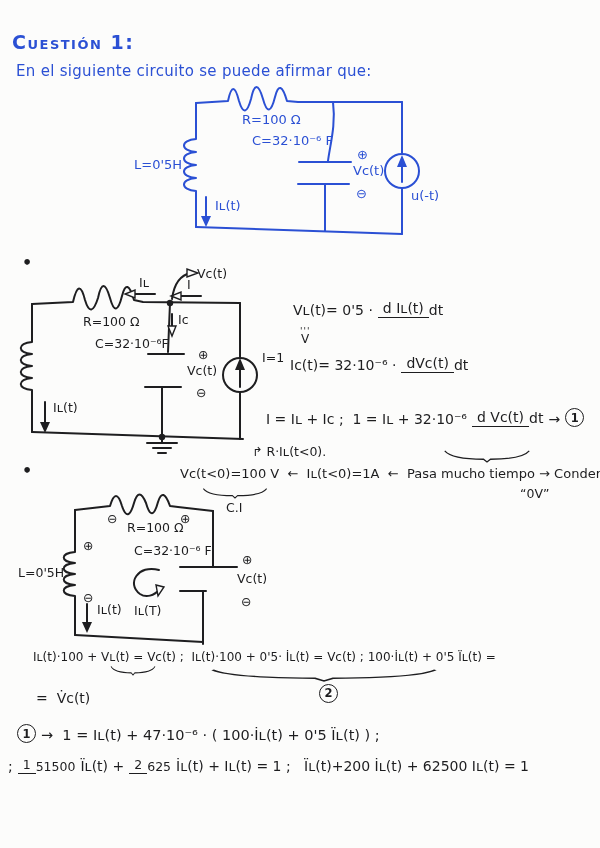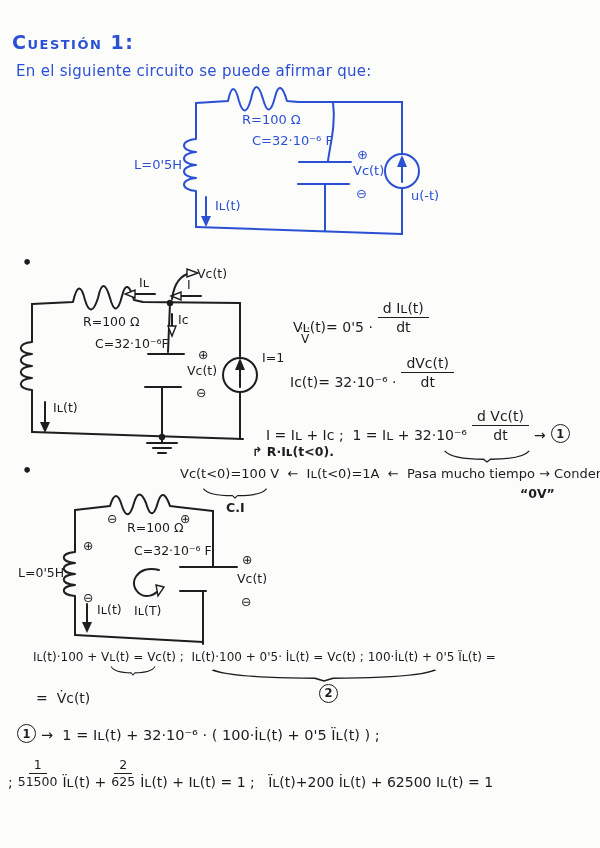--- a/index.html
+++ b/index.html
@@ -8,22 +8,22 @@
     background:#fcfcfb;
     font-family:"DejaVu Sans",sans-serif;
   }
   .abs{position:absolute;}
   .ink-blue{color:#2b50d4;margin-top:25px;}
   .ink-black{color:#1d1d1f;}
   .title{font-size:19px;font-weight:bold;letter-spacing:1.5px;font-variant:small-caps;}
   .subtitle{font-size:15px;letter-spacing:.3px;}
   .caso-title{font-size:16px;font-weight:bold;letter-spacing:1.2px;font-variant:small-caps;display:flex;gap:8px;align-items:center;}
   .eqrow{position:absolute;display:flex;align-items:flex-end;white-space:pre;font-size:14px;}
-  .eqrow.small{font-size:12.5px;font-weight:bold;}
-  .frac{display:inline-flex;flex-direction:column;align-items:center;vertical-align:middle;margin:0 5px;line-height:1.15;}
+  .eqrow.small{font-size:12.5px;}
+  .frac{display:inline-flex;flex-direction:row;align-items:center;vertical-align:middle;margin:0 5px;line-height:1.15;}
   .frac .num{border-bottom:1.7px solid currentColor;padding:0 5px 1px;}
   .frac .den{padding-top:1px;}
   .circ{display:inline-flex;align-items:center;justify-content:center;
         min-width:17px;height:17px;border:1.6px solid currentColor;border-radius:50%;
         font-size:11.5px;font-weight:bold;margin:0 5px;}
   .note-v{position:absolute;font-size:12px;line-height:.8;text-align:center;}
   .note-v .ticks{font-size:9px;letter-spacing:1px;}
   .brace{stroke:#1e1e20;stroke-width:1.5;fill:none;}
   svg{overflow:visible;}
   svg text{font-family:"DejaVu Sans",sans-serif;}
@@ -197,21 +197,21 @@
 </svg>
 <div class="abs ink-black" style="left:314px;top:682px">
   <span class="circ">2</span>
 </div>
 <div class="eqrow ink-black" style="left:36px;top:690px">
   <span>=  V̇ᴄ(t)</span>
 </div>
 
 <div class="eqrow ink-black" style="left:12px;top:724px;font-size:14.5px">
   <span class="circ">1</span>
-  <span>→  1 = Iʟ(t) + 32·10⁻⁶ · ( 100·İʟ(t) + 0'5 Ïʟ(t) ) ;</span>
+  <span>→  1 = Iʟ(t) + 47·10⁻⁶ · ( 100·İʟ(t) + 0'5 Ïʟ(t) ) ;</span>
 </div>
 <div class="eqrow ink-black" style="left:8px;top:758px">
   <span>;</span>
   <span class="frac" style="font-size:12.5px">
     <span class="num">1</span>
     <span class="den">51500</span>
   </span>
   <span>Ïʟ(t) +</span>
   <span class="frac" style="font-size:12.5px">
     <span class="num">2</span>

